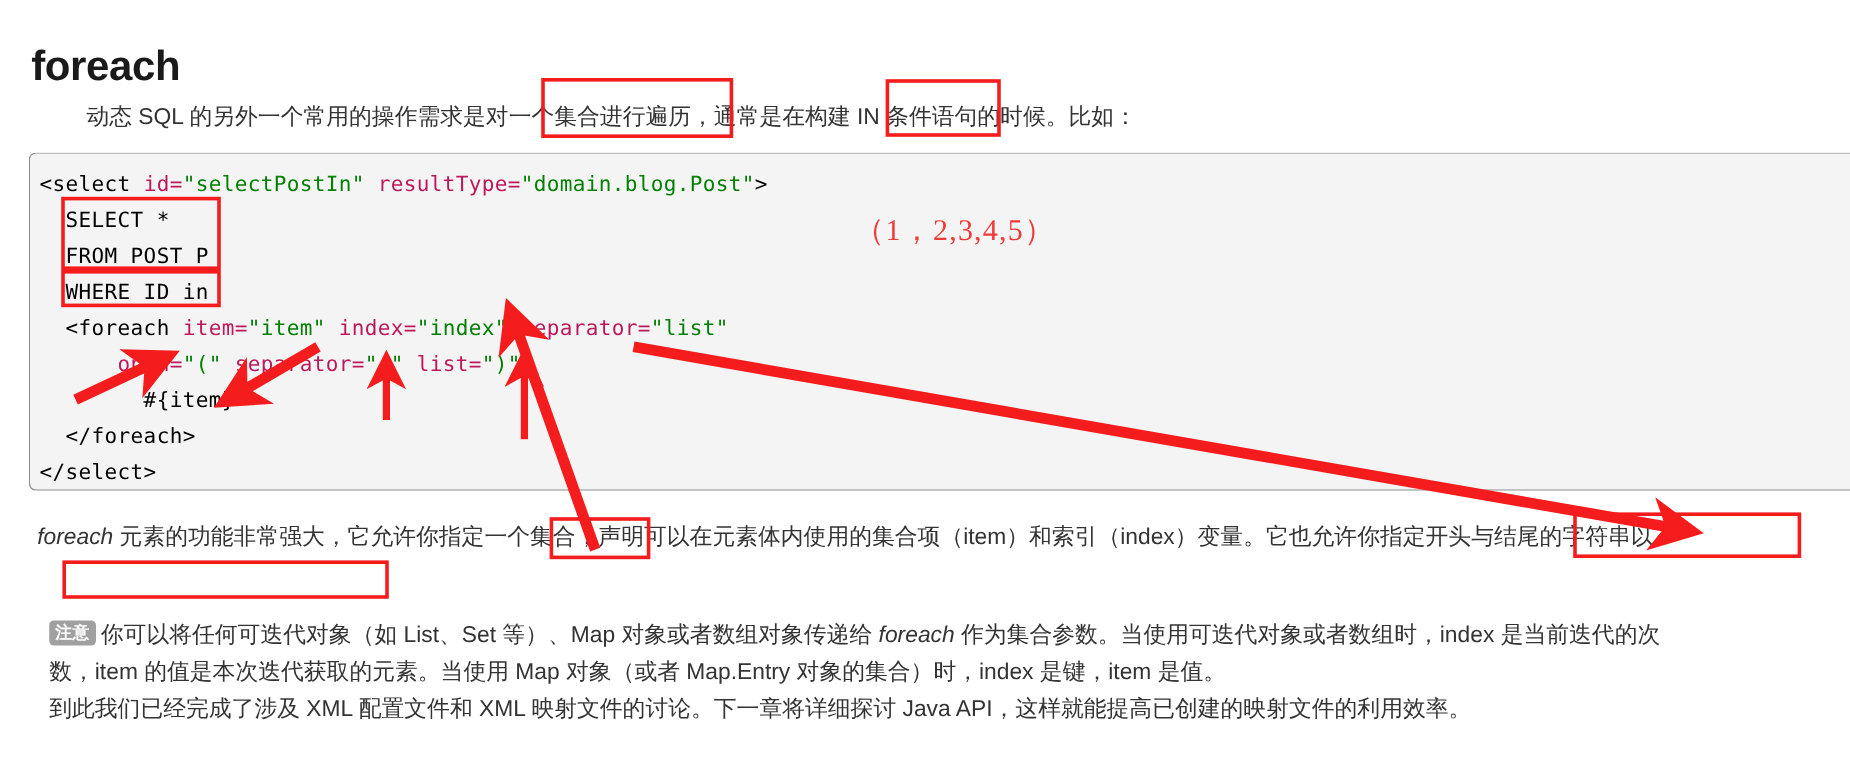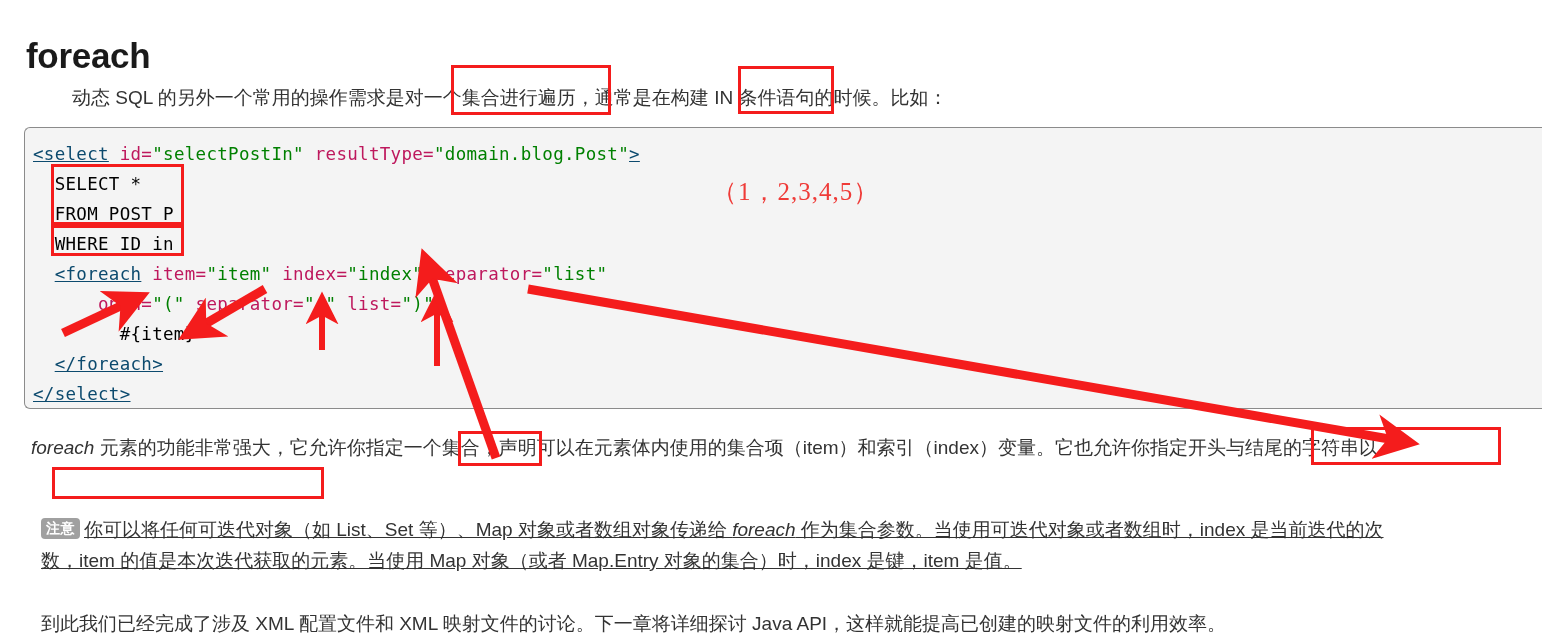--- a/index.html
+++ b/index.html
@@ -62,36 +62,36 @@
   .code-pre {
     margin: 0;
     padding: 11px 0 0 8px;
     font-family: "DejaVu Sans Mono", "Liberation Mono", monospace;
     font-size: 17.5px;
     line-height: 30px;
     color: #000000;
     white-space: pre;
     letter-spacing: 0.3px;
   }
-  .tok-tag   { color: #0c4a6e; text-decoration: underline; }
+  .tok-tag   { color: #000000; }
   .tok-attr  { color: #be185d; }
   .tok-str   { color: #008000; }
   .tok-plain { color: #000000; }
 
   
   .body-para {
     position: absolute;
     font-size: 19px;
     color: #333333;
     line-height: 31px;
     white-space: nowrap;
   }
   .p-desc  { left: 31px; top: 432px; }
-  .p-note  { left: 41px; top: 514px; text-decoration: underline; }
-  .p-last  { left: 41px; top: 608px; text-align: center; }
+  .p-note  { left: 41px; top: 514px; }
+  .p-last  { left: 41px; top: 576px; text-align: center; }
   .it { font-style: italic; }
 
   .note-badge {
     display: inline-block;
     background: #a0a0a0;
     color: #ffffff;
     border-radius: 4px;
     font-size: 14px;
     font-weight: bold;
     padding: 1px 5px 2px 5px;

